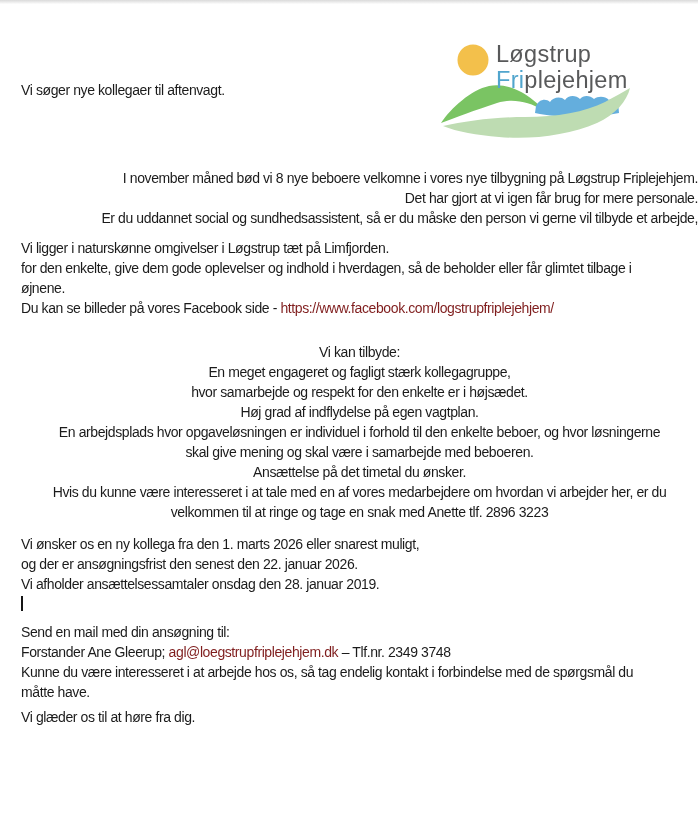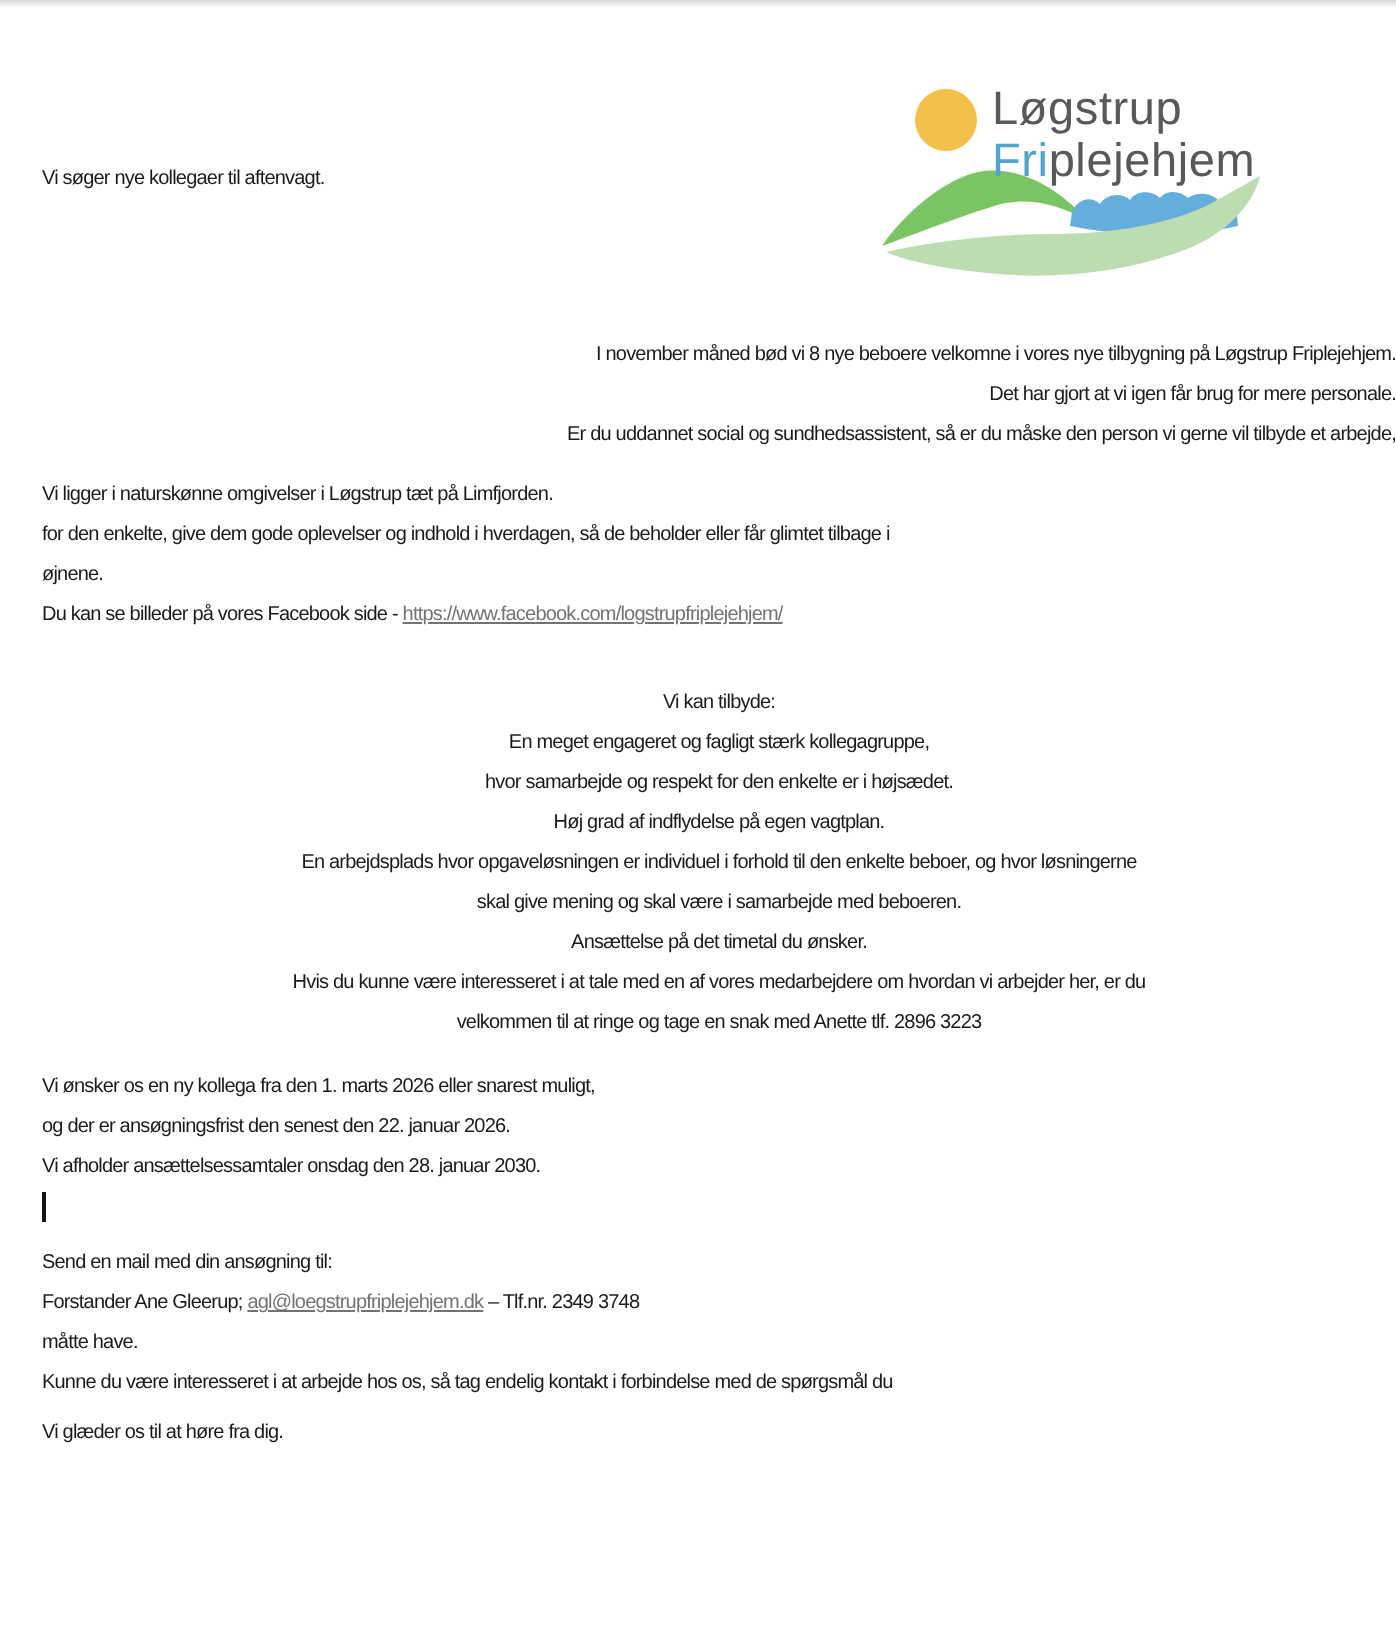--- a/index.html
+++ b/index.html
@@ -6,33 +6,33 @@
   body{
     width:698px;height:819px;position:relative;overflow:hidden;
     font-family:"Liberation Sans",sans-serif;color:#1b1b1b;
   }
   .top-edge{
     position:absolute;top:0;left:0;width:698px;height:4px;
     background:linear-gradient(#dadada,#fdfdfd);
   }
   .doc{position:absolute;left:21px;top:0;width:677px;}
   .line{
-    height:20px;line-height:20px;font-size:10px;letter-spacing:-0.4px;
+    height:20px;line-height:20px;font-size:14px;letter-spacing:-0.4px;
     white-space:pre;
   }
   .intro{margin-top:80px;}
   .para-welcome{margin-top:68px;text-align:right;}
   .para-about{margin-top:10px;}
   .para-offer{margin-top:24px;text-align:center;}
   .para-dates{margin-top:12px;}
   .cursor-line{position:relative;height:20px;}
   .caret{position:absolute;left:0;top:2px;width:1.5px;height:15px;background:#151515;}
   .para-apply{margin-top:8px;}
   .closing{margin-top:5px;}
-  a.link{color:#737373;text-decoration:underline;cursor:pointer;}
+  a.link{color:#7f1d1d;cursor:pointer;}
   .logo{position:absolute;left:437px;top:22px;width:261px;height:120px;}
   .logo svg{display:block;width:261px;height:120px;}
   .logo-name{font-family:"Liberation Sans",sans-serif;font-size:23.5px;letter-spacing:0.3px;}
 </style>
 </head>
 <body>
 
 <div class="top-edge"></div>
 
 <div class="logo">
@@ -73,29 +73,29 @@
     <div class="line">En arbejdsplads hvor opgaveløsningen er individuel i forhold til den enkelte beboer, og hvor løsningerne</div>
     <div class="line">skal give mening og skal være i samarbejde med beboeren.</div>
     <div class="line">Ansættelse på det timetal du ønsker.</div>
     <div class="line">Hvis du kunne være interesseret i at tale med en af vores medarbejdere om hvordan vi arbejder her, er du</div>
     <div class="line">velkommen til at ringe og tage en snak med Anette tlf. 2896 3223</div>
   </div>
 
   <div class="para-dates">
     <div class="line">Vi ønsker os en ny kollega fra den 1. marts 2026 eller snarest muligt,</div>
     <div class="line">og der er ansøgningsfrist den senest den 22. januar 2026.</div>
-    <div class="line">Vi afholder ansættelsessamtaler onsdag den 28. januar 2030.</div>
+    <div class="line">Vi afholder ansættelsessamtaler onsdag den 28. januar 2019.</div>
   </div>
 
   <div class="line cursor-line">
     <span class="caret"></span>
   </div>
 
   <div class="para-apply">
     <div class="line">Send en mail med din ansøgning til:</div>
     <div class="line"><span>Forstander Ane Gleerup; </span><a class="link">agl@loegstrupfriplejehjem.dk</a><span> – Tlf.nr. 2349 3748</span></div>
+    <div class="line">Kunne du være interesseret i at arbejde hos os, så tag endelig kontakt i forbindelse med de spørgsmål du</div>
     <div class="line">måtte have.</div>
-    <div class="line">Kunne du være interesseret i at arbejde hos os, så tag endelig kontakt i forbindelse med de spørgsmål du</div>
   </div>
 
   <div class="line closing">Vi glæder os til at høre fra dig.</div>
 
 </div>
 
 </body></html>

